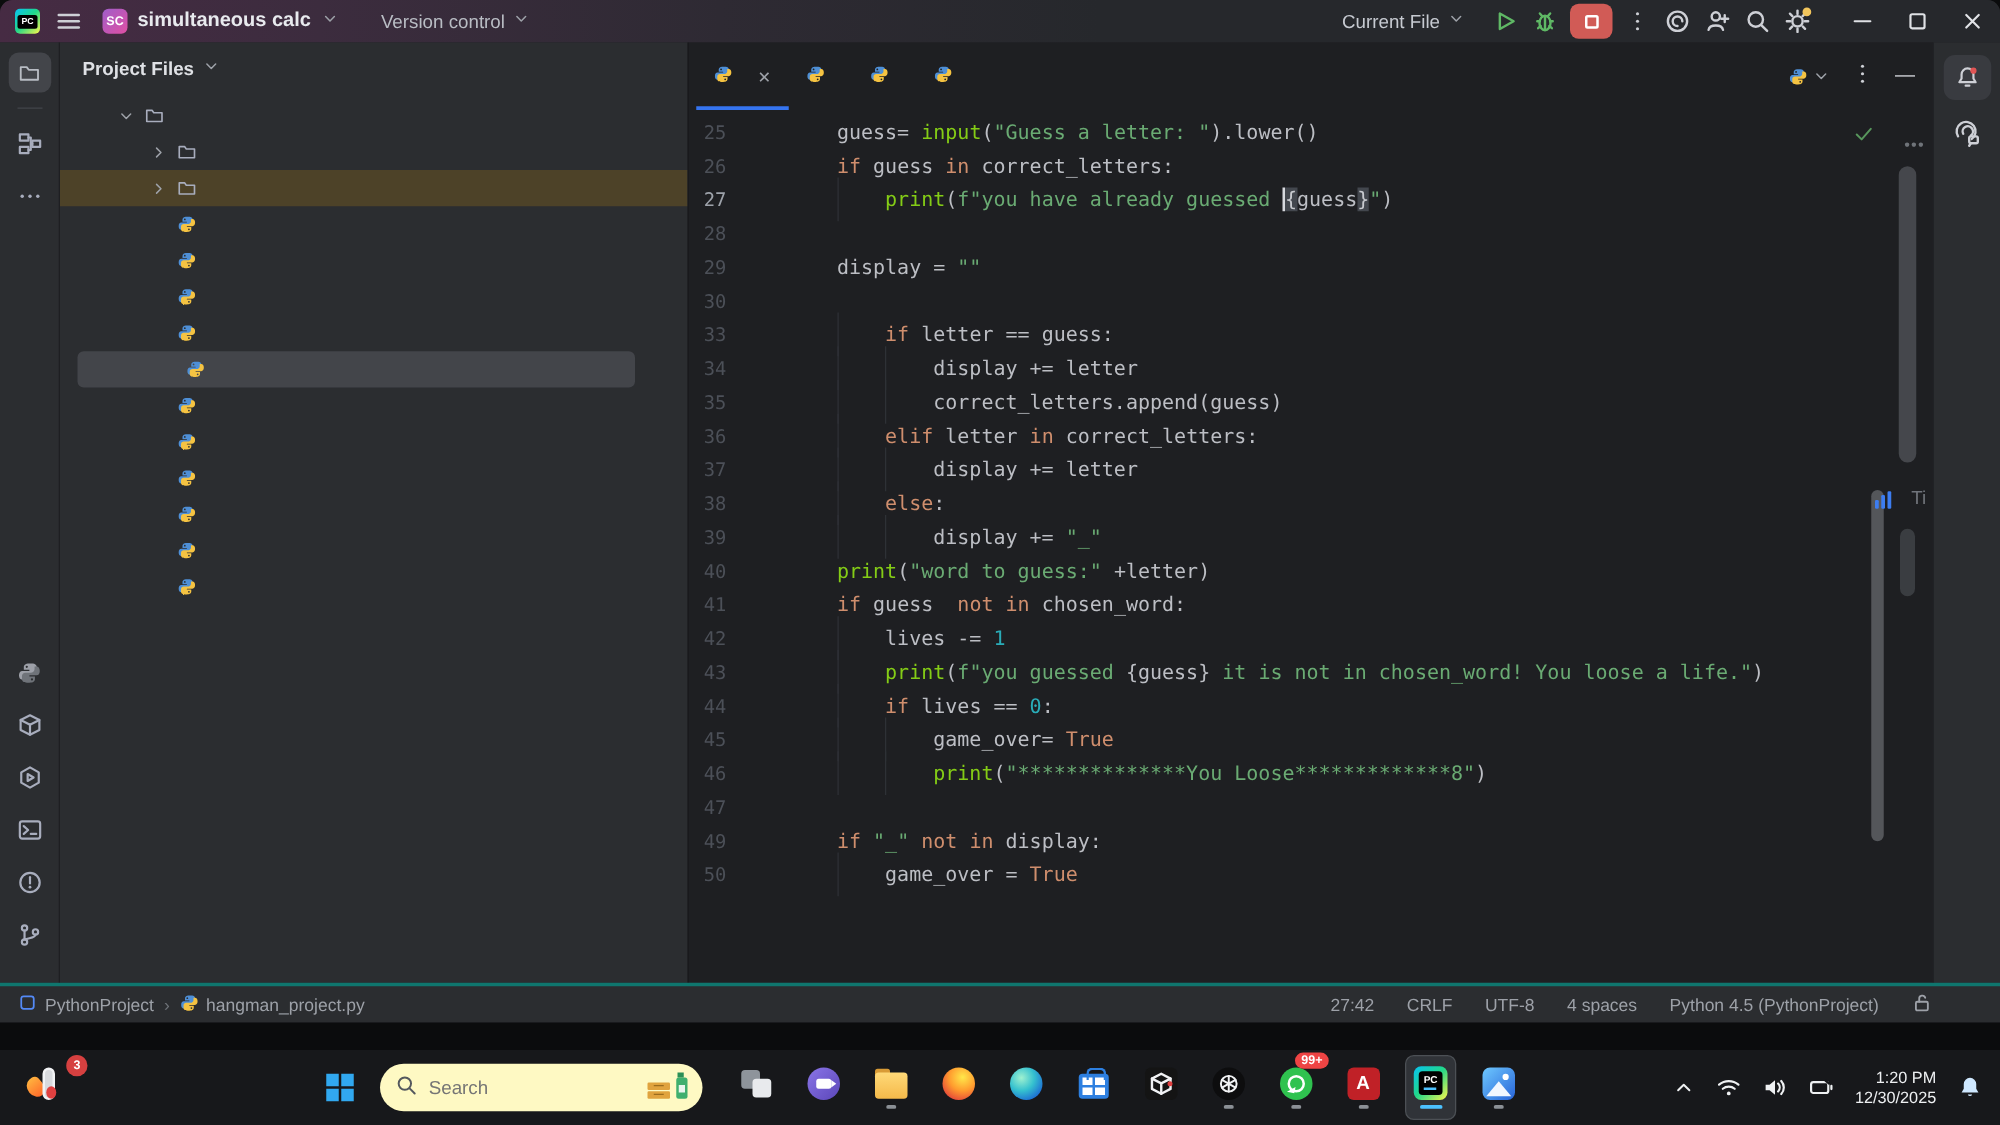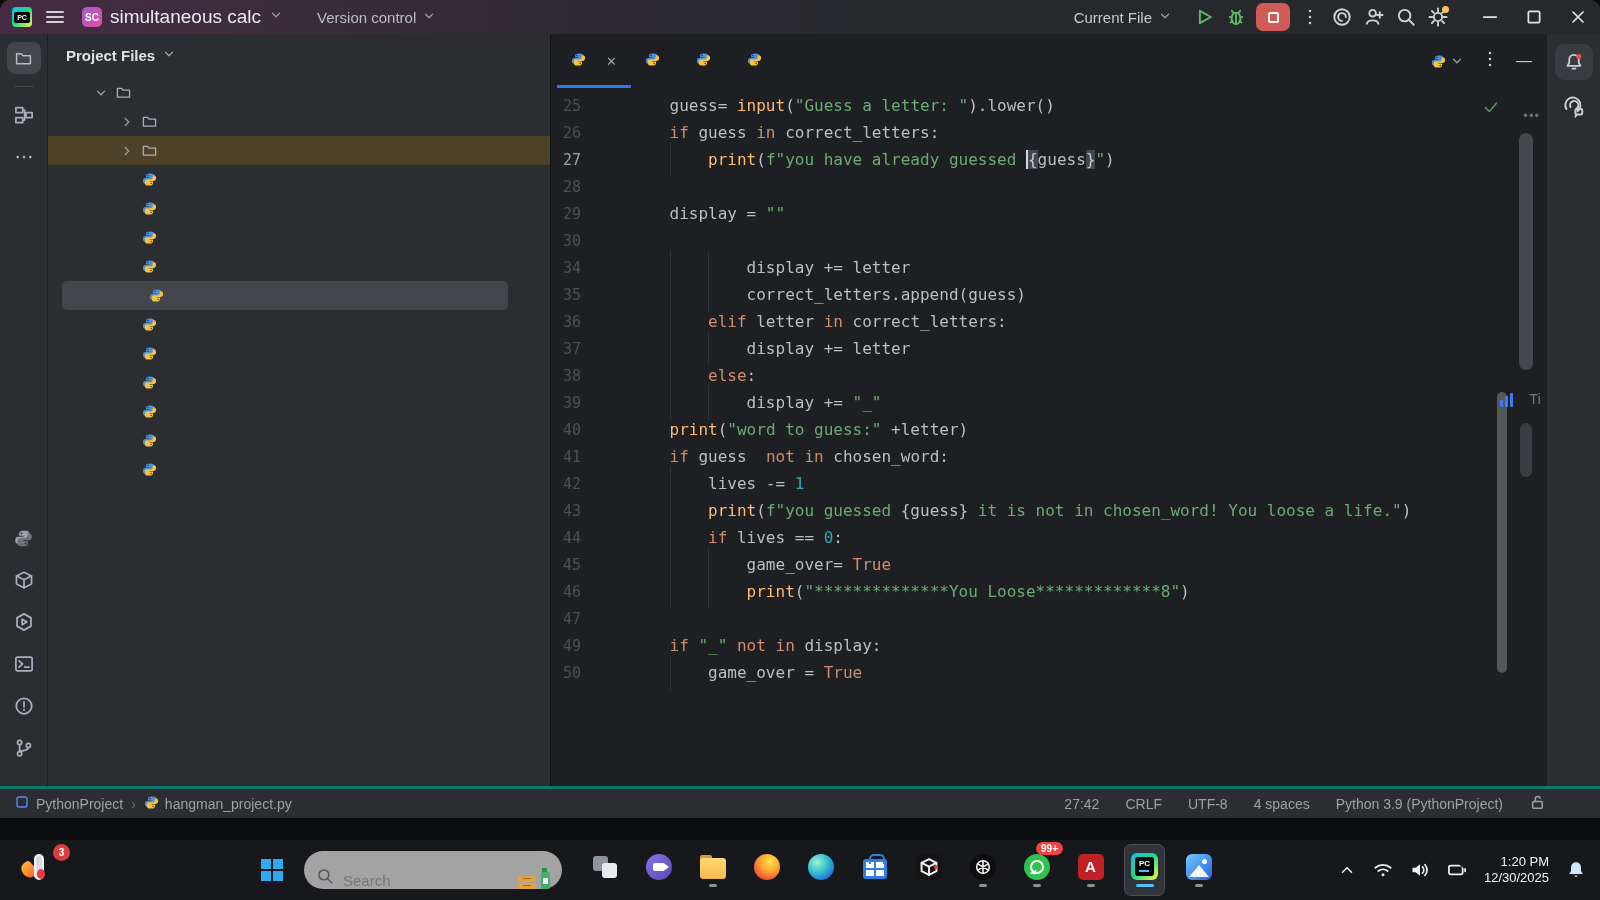--- a/index.html
+++ b/index.html
@@ -11,21 +11,21 @@
 
   
   .titlebar { height:34px; display:flex; align-items:center; padding-left:12px;
     background:linear-gradient(90deg,#462b43 0%,#3c2c3e 16%,#2e2a33 36%,#26282c 55%,#26282c 100%); }
   .pclogo { width:20px; height:20px; border-radius:4px; background:linear-gradient(135deg,#07c3f2,#21d789 48%,#fcf84a); display:flex; align-items:center; justify-content:center; margin-right:14px; }
   .pclogo i { font-style:normal; background:#000; color:#fff; font-size:7px; font-weight:bold; padding:2px 3px; border-radius:2px; letter-spacing:0; }
   .burger { width:18px; display:flex; flex-direction:column; gap:3px; margin-right:18px; cursor:pointer; }
   .burger span { height:2px; background:#ced0d6; border-radius:1px; }
   .chip { display:flex; align-items:center; gap:8px; margin-right:34px; cursor:pointer; }
   .chip .sq { width:20px; height:20px; border-radius:5px; background:linear-gradient(135deg,#a05ec9,#e04fa3); color:#fff; font-size:10px; font-weight:bold; display:flex; align-items:center; justify-content:center; }
-  .chip .nm { color:#e8eaee; font-size:19px; font-weight:400; }
+  .chip .nm { color:#e8eaee; font-size:16px; font-weight:700; }
   .vcs { color:#b9bdc4; font-size:15px; display:flex; align-items:center; gap:6px; cursor:pointer; }
   .tb-right { margin-left:auto; display:flex; align-items:center; }
   .runcfg { color:#c6cad1; font-size:15px; display:flex; align-items:center; gap:6px; margin-right:16px; cursor:pointer; }
   .tbtn { width:32px; height:28px; display:flex; align-items:center; justify-content:center; cursor:pointer; }
   .stopbtn { width:34px; height:28px; background:#d15b56; border-radius:7px; display:flex; align-items:center; justify-content:center; margin:0 4px; cursor:pointer; }
   .stopbtn b { width:11px; height:11px; border:2px solid #fff; border-radius:2px; }
   .gearwrap { position:relative; }
   .gearwrap .dot { position:absolute; top:3px; right:5px; width:7px; height:7px; border-radius:50%; background:#f2c55c; }
   .winbtns { display:flex; margin-left:14px; }
   .winbtn { width:44px; height:34px; display:flex; align-items:center; justify-content:center; cursor:pointer; }
@@ -64,21 +64,21 @@
   .tab .x { color:#9da1a8; font-size:13px; margin-left:4px; }
   .tabtrail { margin-left:auto; display:flex; align-items:center; gap:16px; padding-right:14px; }
 
   
   .code { position:relative; flex:1; overflow:hidden; padding-top:4px; font-family:"DejaVu Sans Mono",monospace; }
   .cline { height:27px; display:flex; align-items:center; }
   .ln { width:30px; text-align:right; font-size:15px; color:#4c5058; flex:none; }
   .ln.cur { color:#9da2aa; }
   .lc { margin-left:50px; position:relative; white-space:pre; font-size:16px; line-height:27px; color:#bcbec4; }
   .guide { position:absolute; top:-4px; bottom:-4px; width:1px; background:#2e3136; }
-  .sg-t { color:#bcbec4; } .sg-k { color:#cf8e6d;margin-top:32px; } .sg-fn { color:#fdba74; }
+  .sg-t { color:#bcbec4; } .sg-k { color:#cf8e6d;margin-top:32px; } .sg-fn { color:#84cc16; }
   .sg-s { color:#6aab73; } .sg-n { color:#2aacb8; }
   .sg-bh { color:#c8cacf; background:#43474e; }
   .caret { display:inline-block; width:2px; height:19px; background:#d6d8dd; vertical-align:-4px; }
 
   
   .ov { position:absolute; }
   .inspect-check { right:46px; top:64px; }
   .inspect-dots { right:6px; top:74px; color:#6f7379; font-size:13px; letter-spacing:1px; }
   .vthumb { right:13px; top:99px; width:14px; height:237px; background:#45474c; border-radius:7px; }
   .vmark { right:14px; top:389px; width:12px; height:54px; background:#3a3d41; border-radius:6px; }
@@ -106,21 +106,21 @@
   .taskbar { position:absolute; left:0; top:840px; width:1600px; height:60px; background:#17181b; }
   .weather { position:absolute; left:22px; top:10px; width:44px; height:40px; cursor:pointer; }
   .flame { position:absolute; left:0; top:12px; width:13px; height:16px; background:linear-gradient(#ffb23e,#ff6a2a); border-radius:50% 4px 50% 50%; transform:rotate(-40deg); }
   .thermo { position:absolute; left:12px; top:4px; width:10px; height:26px; border:2px solid #f2f3f5; border-radius:6px; background:#d8dade; }
   .thermo::after { content:""; position:absolute; left:1px; bottom:-1px; width:8px; height:10px; background:#e04040; border-radius:50%; }
   .wbadge { position:absolute; right:-4px; top:-6px; width:17px; height:17px; border-radius:50%; background:#d64040; color:#fff; font-size:10px; font-weight:bold; display:flex; align-items:center; justify-content:center; }
   .centergroup { position:absolute; left:252px; top:0; height:60px; display:flex; align-items:center; gap:12px; }
   .startbtn { width:40px; height:40px; display:flex; align-items:center; justify-content:center; cursor:pointer; }
   .winlogo { display:grid; grid-template-columns:10px 10px; grid-template-rows:10px 10px; gap:2px; }
   .winlogo i { background:#31a8f0; }
-  .searchpill { width:258px; height:38px; background:#a3a3a3; border-radius:19px; display:flex; align-items:flex-end; padding:0 12px; gap:9px; cursor:text; }
+  .searchpill { width:258px; height:38px; background:#fef9c3; border-radius:19px; display:flex; align-items:center; padding:0 12px; gap:9px; cursor:text; }
   .searchpill input { border:none; outline:none; background:transparent; font-size:15px; color:#3c4043; width:130px; font-family:"Liberation Sans",sans-serif; }
   .pill-icons { margin-left:auto; display:flex; align-items:flex-end; gap:5px; }
   .drawer { width:18px; height:13px; display:flex; flex-direction:column; gap:1px; }
   .drawer i { flex:1; background:#e0a33e; border-radius:1px; position:relative; }
   .drawer i::after { content:""; position:absolute; left:5px; top:40%; width:8px; height:1px; background:#9c6d1e; }
   .spray { position:relative; width:9px; height:17px; background:#3faf6e; border-radius:2px; }
   .spray::before { content:""; position:absolute; left:1px; top:-4px; width:5px; height:4px; background:#2a8f55; }
   .spray::after { content:""; position:absolute; left:2px; top:6px; width:5px; height:6px; background:#e9f5ee; }
   .apps { display:flex; align-items:center; gap:13px; margin-left:10px; }
   .app { width:41px; height:52px; display:flex; flex-direction:column; align-items:center; justify-content:center; gap:4px; cursor:pointer; position:relative; }
@@ -563,20 +563,24 @@
             </div>
             <div class="cline">
               <div class="ln">29</div>
               <div class="lc" style="padding-left: 38.532px;"><span class="sg-t">display </span><span class="sg-t">= </span><span class="sg-s">""</span></div>
             </div>
             <div class="cline">
               <div class="ln">30</div>
               <div class="lc" style="padding-left: 0px;"></div>
             </div>
             <div class="cline">
+              <div class="ln">33</div>
+              <div class="lc" style="padding-left: 77.064px;"><span class="guide" style="left: 38.532px;"></span><span class="sg-k">if </span><span class="sg-t">letter </span><span class="sg-t">== </span><span class="sg-t">guess:</span></div>
+            </div>
+            <div class="cline">
               <div class="ln">34</div>
               <div class="lc" style="padding-left: 115.596px;"><span class="guide" style="left: 38.532px;"></span><span class="guide" style="left: 77.064px;"></span><span class="sg-t">display </span><span class="sg-t">+= </span><span class="sg-t">letter</span></div>
             </div>
             <div class="cline">
               <div class="ln">35</div>
               <div class="lc" style="padding-left: 115.596px;"><span class="guide" style="left: 38.532px;"></span><span class="guide" style="left: 77.064px;"></span><span class="sg-t">correct_letters.append(guess)</span></div>
             </div>
             <div class="cline">
               <div class="ln">36</div>
               <div class="lc" style="padding-left: 77.064px;"><span class="guide" style="left: 38.532px;"></span><span class="sg-k">elif </span><span class="sg-t">letter </span><span class="sg-k">in </span><span class="sg-t">correct_letters:</span></div>
@@ -677,21 +681,21 @@
                 <path fill="#f5c342" d="M16 29c6 0 7.5-2.6 7.5-5v-3.5H16V19h9.5c3 0 4.5-2.5 4.5-6s-1.5-6-4.5-6H23v3.5c0 3-2.5 5-5.5 5h-7C8 15.5 6 17.5 6 20v4c0 2.4 1.5 5 7 5h3zm3.5-3a1.5 1.5 0 1 1 0-3 1.5 1.5 0 0 1 0 3z"></path>
               </svg></span>
           <span>hangman_project.py</span>
         </span>
       </div>
       <div class="sright">
         <span>27:42</span>
         <span>CRLF</span>
         <span>UTF-8</span>
         <span>4 spaces</span>
-        <span>Python 3.9 (PythonProject)</span>
+        <span>Python 4.5 (PythonProject)</span>
         <span id="ic-lock"><svg width="17" height="17" viewBox="0 0 16 16" fill="none" stroke="#9da1a8" stroke-width="1.4" stroke-linecap="round" stroke-linejoin="round">
               <rect x="3.5" y="7" width="9" height="6.5" rx="1"></rect>
               <path d="M6 7V4.8A2.3 2.3 0 0 1 10.5 4"></path>
             </svg></span>
       </div>
     </div>
   </div>
 
   <div class="floatw">
     <span class="bars">

